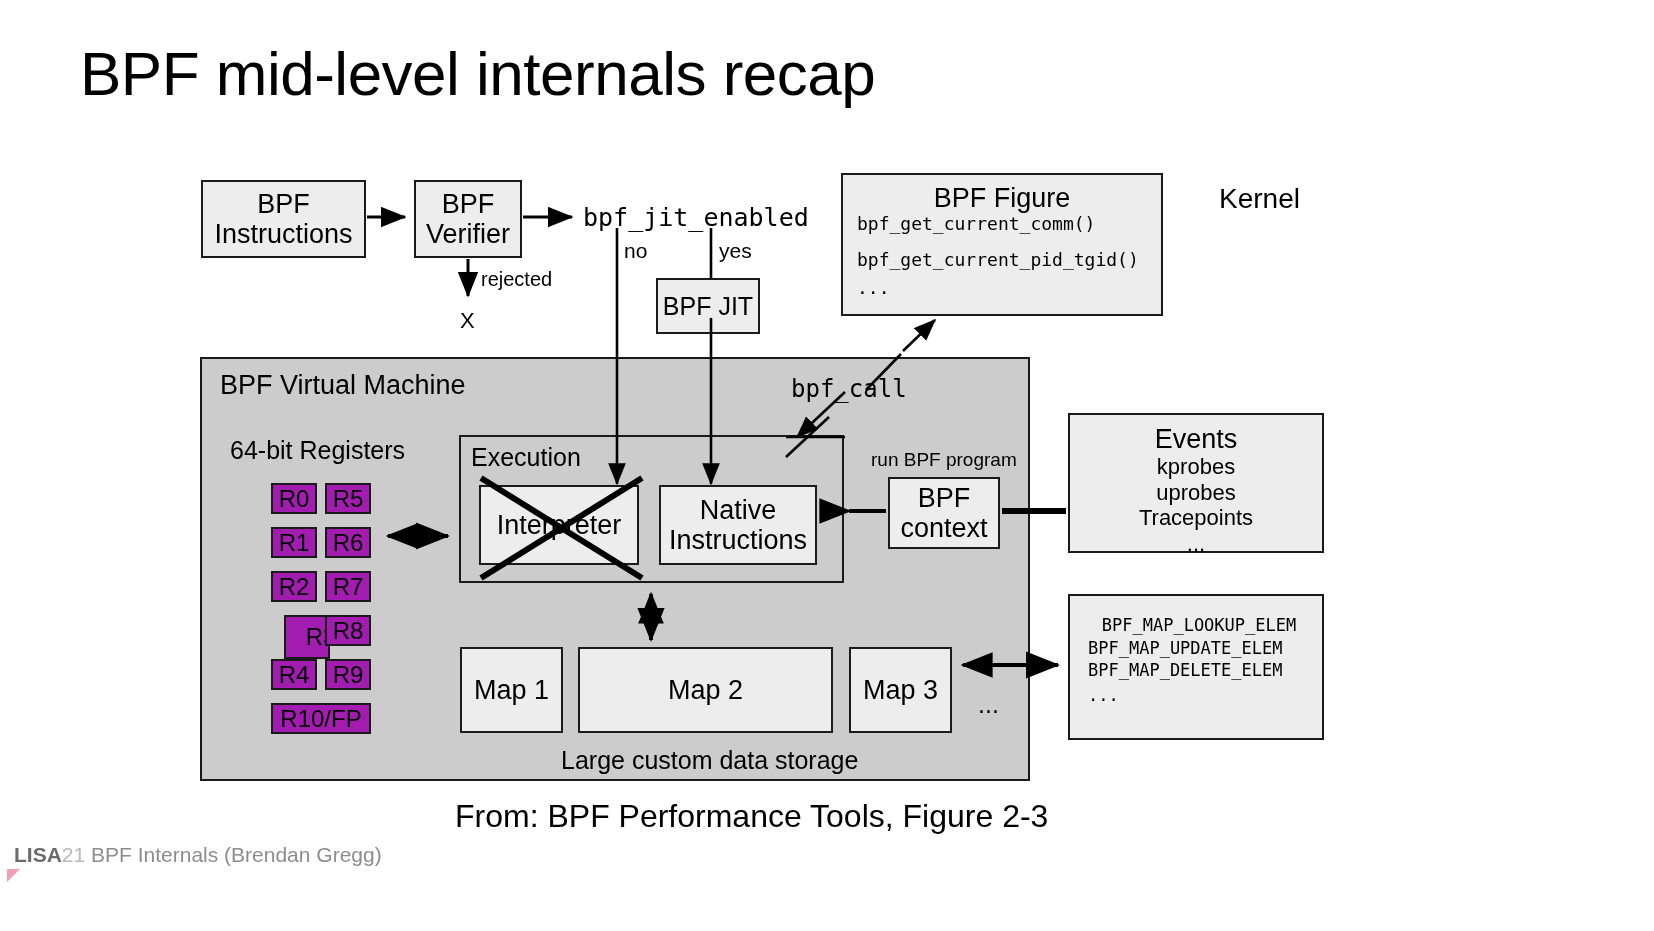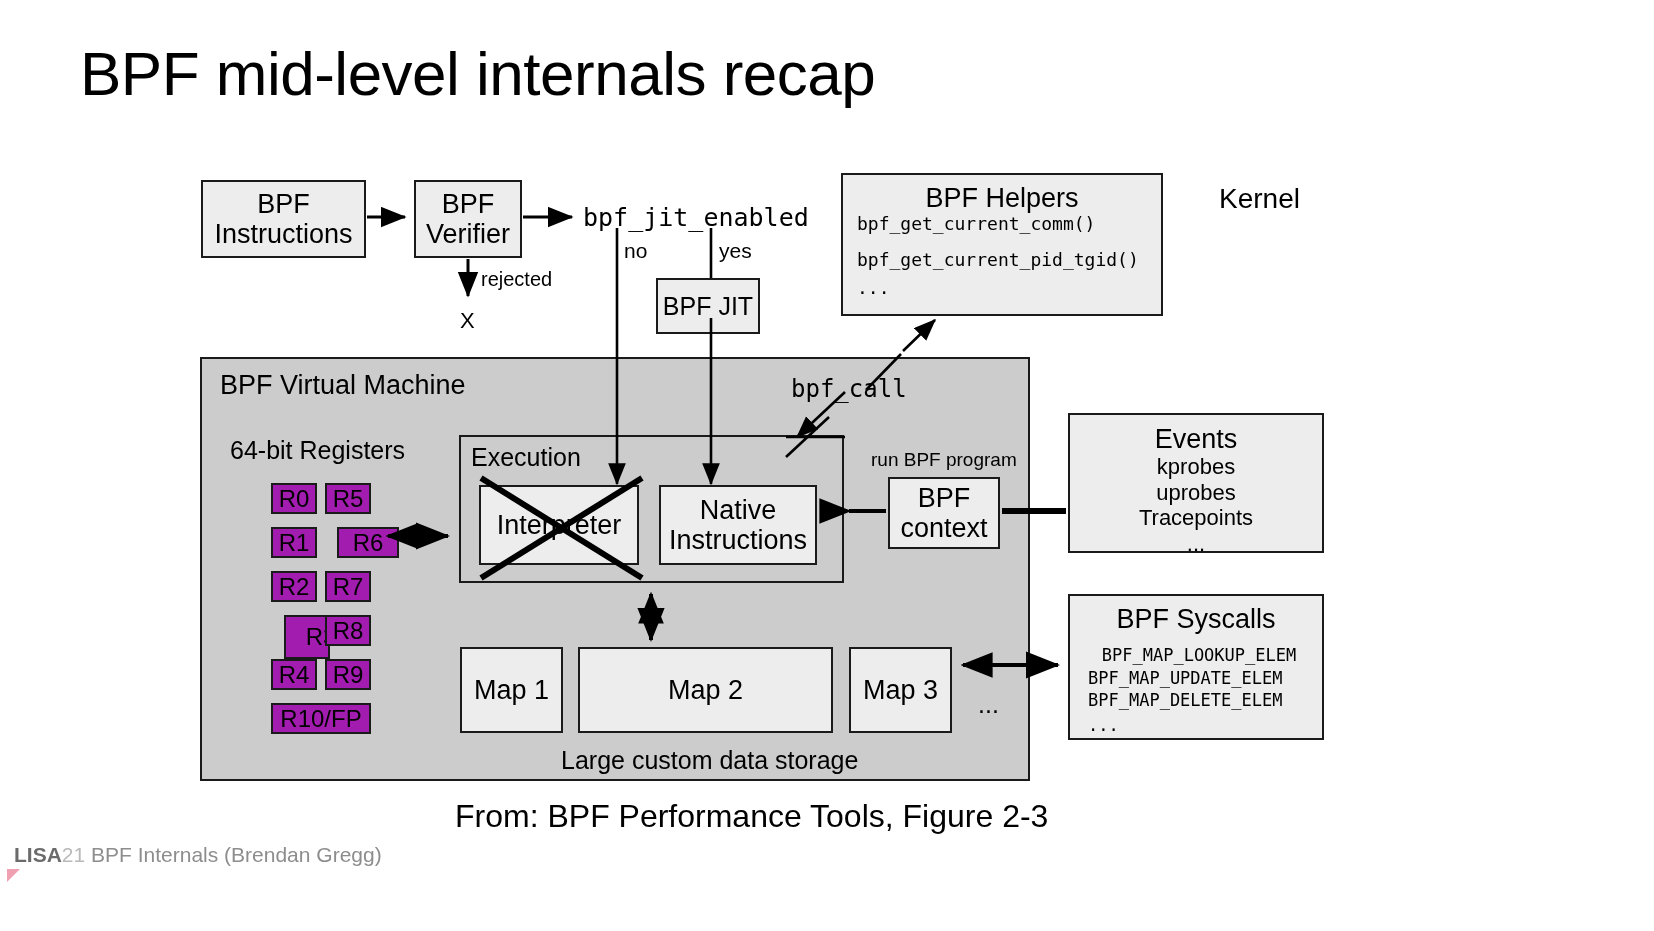--- a/index.html
+++ b/index.html
@@ -87,21 +87,21 @@
 
   <div class="vmbox" style="left:200px;top:357px;width:830px;height:424px;"></div>
 
   <div class="lbl" style="left:220px;top:370px;font-size:27px;">BPF Virtual Machine</div>
 
   <div class="lbl" style="left:230px;top:436px;font-size:25px;">64-bit Registers</div>
 
   <div class="reg" style="left:271px;top:483px;width:46px;height:31px;">R0</div>
   <div class="reg" style="left:325px;top:483px;width:46px;height:31px;">R5</div>
   <div class="reg" style="left:271px;top:527px;width:46px;height:31px;">R1</div>
-  <div class="reg" style="left:325px;top:527px;width:62px;height:31px;margin-left:12px;">R6</div>
+  <div class="reg" style="left:325px;top:527px;width:46px;height:31px;">R6</div>
   <div class="reg" style="left:271px;top:571px;width:46px;height:31px;">R2</div>
   <div class="reg" style="left:325px;top:571px;width:46px;height:31px;">R7</div>
   <div class="reg" style="left:284px;top:615px;width:46px;height:44px;padding-left:28px;">R3</div>
   <div class="reg" style="left:325px;top:615px;width:46px;height:31px;">R8</div>
   <div class="reg" style="left:271px;top:659px;width:46px;height:31px;">R4</div>
   <div class="reg" style="left:325px;top:659px;width:46px;height:31px;">R9</div>
   <div class="reg" style="left:271px;top:703px;width:100px;height:31px;">R10/FP</div>
 
   <div class="execbox" style="left:459px;top:435px;width:385px;height:148px;"></div>
   <div class="lbl" style="left:471px;top:443px;font-size:25px;">Execution</div>
@@ -140,21 +140,21 @@
   <div class="lbl" style="left:460px;top:308px;font-size:22px;">X</div>
 
   <div class="lbl mono" style="left:583px;top:203px;font-size:25px;">bpf_jit_enabled</div>
 
   <div class="lbl" style="left:624px;top:239px;font-size:21px;">no</div>
   <div class="lbl" style="left:719px;top:239px;font-size:21px;">yes</div>
 
   <div class="box" style="left:656px;top:278px;width:104px;height:56px;font-size:25px;">BPF JIT</div>
 
   <div class="box" style="left:841px;top:173px;width:322px;height:143px;align-items:stretch;justify-content:flex-start;padding:8px 0 0 0;">
-    <span style="font-size:27px;text-align:center;display:block;">BPF Helpers</span>
+    <span style="font-size:27px;text-align:center;display:block;">BPF Figure</span>
     <span class="mono" style="font-size:18px;text-align:left;display:block;margin-left:14px;line-height:1.25;">bpf_get_current_comm()</span>
     <span class="mono" style="font-size:18px;text-align:left;display:block;margin:13px 0 0 14px;line-height:1.25;">bpf_get_current_pid_tgid()</span>
     <span class="mono" style="font-size:18px;text-align:left;display:block;margin:6px 0 0 14px;line-height:1.25;">...</span>
   </div>
 
   <div class="lbl" style="left:1219px;top:183px;font-size:28px;">Kernel</div>
 
   <div class="box" style="left:888px;top:477px;width:112px;height:72px;font-size:27px;">
     <span class="ln">BPF</span>
     <span class="ln">context</span>
@@ -162,21 +162,20 @@
 
   <div class="box" style="left:1068px;top:413px;width:256px;height:140px;justify-content:flex-start;padding-top:9px;">
     <span class="ln" style="font-size:27px;">Events</span>
     <span class="ln" style="font-size:22px;line-height:1.16;">kprobes</span>
     <span class="ln" style="font-size:22px;line-height:1.16;">uprobes</span>
     <span class="ln" style="font-size:22px;line-height:1.16;">Tracepoints</span>
     <span class="ln" style="font-size:22px;line-height:1.16;">...</span>
   </div>
 
   <div class="box" style="left:1068px;top:594px;width:256px;height:146px;align-items:stretch;justify-content:flex-start;padding-top:8px;">
-    <span style="font-size:27px;text-align:center;display:block;">BPF Syscalls</span>
     <span class="mono" style="font-size:17px;text-align:center;display:block;margin:10px 12px 0 18px;line-height:1.33;">BPF_MAP_LOOKUP_ELEM</span>
     <span class="mono" style="font-size:17px;text-align:left;display:block;margin-left:18px;line-height:1.33;">BPF_MAP_UPDATE_ELEM</span>
     <span class="mono" style="font-size:17px;text-align:left;display:block;margin-left:18px;line-height:1.33;">BPF_MAP_DELETE_ELEM</span>
     <span class="mono" style="font-size:17px;text-align:left;display:block;margin:2px 0 0 18px;line-height:1.33;">...</span>
   </div>
 
   <svg class="overlay" viewBox="0 0 1654 931">
     <defs>
       <marker id="ah" markerWidth="9" markerHeight="9" refX="7.6" refY="3.2" orient="auto" markerUnits="strokeWidth">
         <path d="M0,0 L8,3.2 L0,6.4 z" fill="#000"></path>

